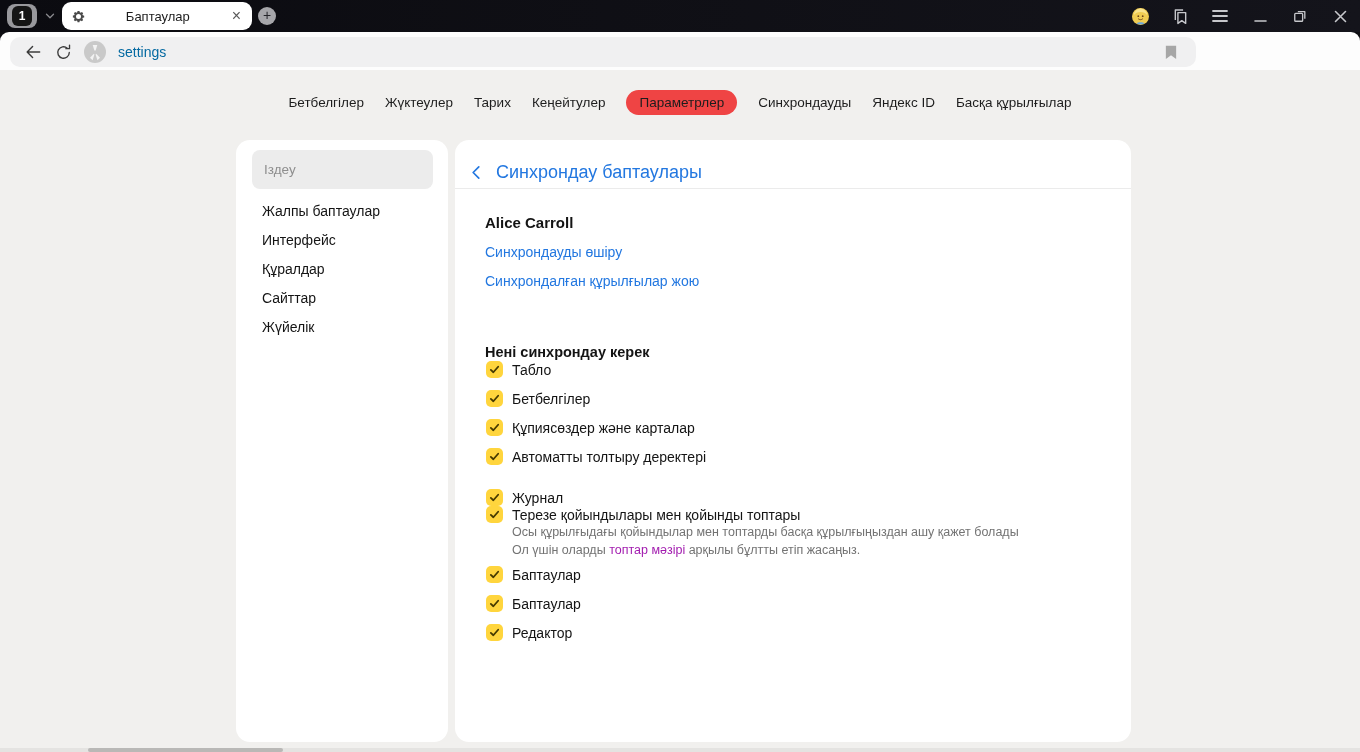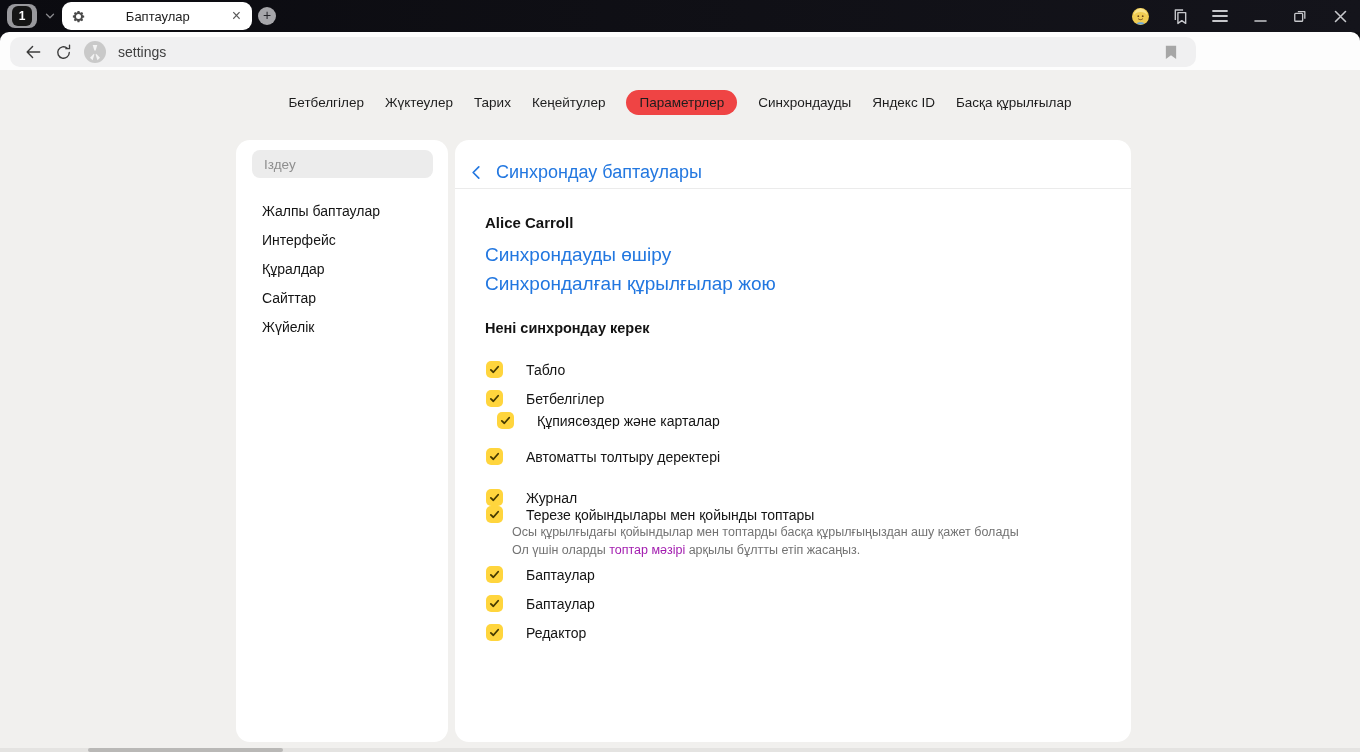--- a/index.html
+++ b/index.html
@@ -14,47 +14,47 @@
   .tab-title{flex:1;text-align:center;font-size:13px;color:#1c1c1c;white-space:nowrap;overflow:hidden;}
   .tab-close{font-size:16px;color:#5a5a5a;line-height:1;padding:0 2px;cursor:pointer;}
   .newtab{position:absolute;left:258px;top:7px;width:18px;height:18px;border-radius:50%;background:#a6a6aa;color:#25252a;font-size:14px;line-height:17px;text-align:center;cursor:pointer;}
   .tb-right{position:absolute;right:0;top:0;height:32px;display:flex;align-items:center;}
   .tb-btn{width:40px;height:32px;display:flex;align-items:center;justify-content:center;cursor:pointer;}
   
   .toolbar{position:absolute;left:0;top:32px;width:1360px;height:38px;background:#fdfdfd;border-radius:9px 9px 0 0;}
   .urlbar{position:absolute;left:10px;top:5px;width:1186px;height:30px;background:#f0f0f1;border-radius:10px;display:flex;align-items:center;padding-left:8px;}
   .nav-btn{width:30px;height:30px;display:flex;align-items:center;justify-content:center;cursor:pointer;}
   .site-badge{width:22px;height:22px;margin:0 4px 0 6px;}
-  .url-text{font-size:14px;color:#404040;margin-left:8px;}
+  .url-text{font-size:14px;color:#0369a1;margin-left:8px;}
   .center-title{position:absolute;left:640px;top:43px;transform:translateX(-50%);font-size:14.5px;color:#161616;white-space:nowrap;}
   .bookmark-btn{position:absolute;right:10px;top:4px;width:30px;height:22px;display:flex;align-items:center;justify-content:center;cursor:pointer;}
   .bar-icon{position:absolute;top:40px;width:26px;height:24px;display:flex;align-items:center;justify-content:center;cursor:pointer;}
   .bar-divider{position:absolute;left:1239px;top:41px;width:1px;height:21px;background:#dcdcdc;}
   .dots{font-size:15px;color:#5f5f5f;line-height:1;}
   
   .page{position:absolute;left:0;top:70px;width:1360px;height:682px;background:#f1f0ee;}
   .tabs-nav{position:absolute;left:0;top:20px;width:1360px;display:flex;justify-content:center;align-items:center;gap:21px;}
   .nav-item{font-size:13.5px;color:#1d1d1d;padding:5px 0;cursor:pointer;white-space:nowrap;}
   .nav-item.active{background:#ef4444;border-radius:15px;padding:5px 13px;}
   .panel{position:absolute;background:#fff;border-radius:14px;}
   
   .sidebar{left:236px;top:70px;width:212px;height:602px;}
-  .search-input{position:absolute;left:16px;top:10px;width:181px;height:28px;background:#ececec;border:none;border-radius:8px;padding:0 12px;font-size:13.5px;color:#1c1c1c;outline:none;}
+  .search-input{position:absolute;left:16px;top:10px;width:181px;height:39px;background:#ececec;border:none;border-radius:8px;padding:0 12px;font-size:13.5px;color:#1c1c1c;outline:none;}
   .search-input::placeholder{color:#8e8e8e;}
   .side-list{position:absolute;left:0;top:57px;width:228px;}
   .side-item{height:29px;line-height:29px;padding-left:26px;font-size:14px;color:#141414;cursor:pointer;white-space:nowrap;}
   
   .main{left:455px;top:70px;width:676px;height:602px;}
   .m-heading{position:absolute;left:15px;top:14px;display:flex;align-items:center;gap:7px;cursor:pointer;}
   .m-heading h1{margin:8px;font-size:18px;font-weight:400;color:#2277e0;white-space:nowrap;}
   .m-divider{position:absolute;left:0;top:48px;width:676px;height:1px;background:#ebebeb;}
   .account-name{position:absolute;left:30px;top:74px;font-size:15px;font-weight:bold;color:#141414;}
-  .blue-link{color:#2277e0;font-size:19px;text-decoration:none;cursor:pointer;position:absolute;left:30px;white-space:nowrap;}
-  .section-title{position:absolute;left:30px;top:180px;font-size:14.5px;font-weight:bold;color:#141414;}
-  .sync-row{position:absolute;left:31px;display:flex;align-items:center;gap:23px;cursor:pointer;}
+  .blue-link{color:#2277e0;font-size:14px;text-decoration:none;cursor:pointer;position:absolute;left:30px;white-space:nowrap;}
+  .section-title{position:absolute;left:30px;top:204px;font-size:14.5px;font-weight:bold;color:#141414;}
+  .sync-row{position:absolute;left:31px;display:flex;align-items:center;gap:9px;cursor:pointer;}
   .cb{width:17px;height:17px;border-radius:5px;background:#ffd53d;display:flex;align-items:center;justify-content:center;flex:none;}
   .sync-label{font-size:14px;color:#141414;white-space:nowrap;}
   .sync-desc{position:absolute;left:57px;top:384px;font-size:12.5px;line-height:17.5px;color:#737373;width:580px;}
   .sync-desc a{color:#a21caf;text-decoration:none;cursor:pointer;}
   
   .bottom-strip{position:absolute;left:0;bottom:0;width:1360px;height:4px;background:#e4e3e1;}
   .bottom-thumb{position:absolute;left:88px;top:0;width:195px;height:4px;background:#b9b8b6;border-radius:2px;}
 </style>
 </head>
 <body>
@@ -234,21 +234,21 @@
         <span class="sync-label">Табло</span>
       </div>
       <div class="sync-row" style="top:250px;">
         <span class="cb">
             <svg width="13" height="13" viewBox="0 0 16 16">
               <path d="M3.5 8.5 6.6 11.4 12.5 4.6" stroke="#463a00" stroke-width="2.2" fill="none" stroke-linecap="round" stroke-linejoin="round"></path>
             </svg>
           </span>
         <span class="sync-label">Бетбелгілер</span>
       </div>
-      <div class="sync-row" style="top:272px;margin-left:11px;">
+      <div class="sync-row" style="top:279px;">
         <span class="cb">
             <svg width="13" height="13" viewBox="0 0 16 16">
               <path d="M3.5 8.5 6.6 11.4 12.5 4.6" stroke="#463a00" stroke-width="2.2" fill="none" stroke-linecap="round" stroke-linejoin="round"></path>
             </svg>
           </span>
         <span class="sync-label">Құпиясөздер және карталар</span>
       </div>
       <div class="sync-row" style="top:308px;">
         <span class="cb">
             <svg width="13" height="13" viewBox="0 0 16 16">

